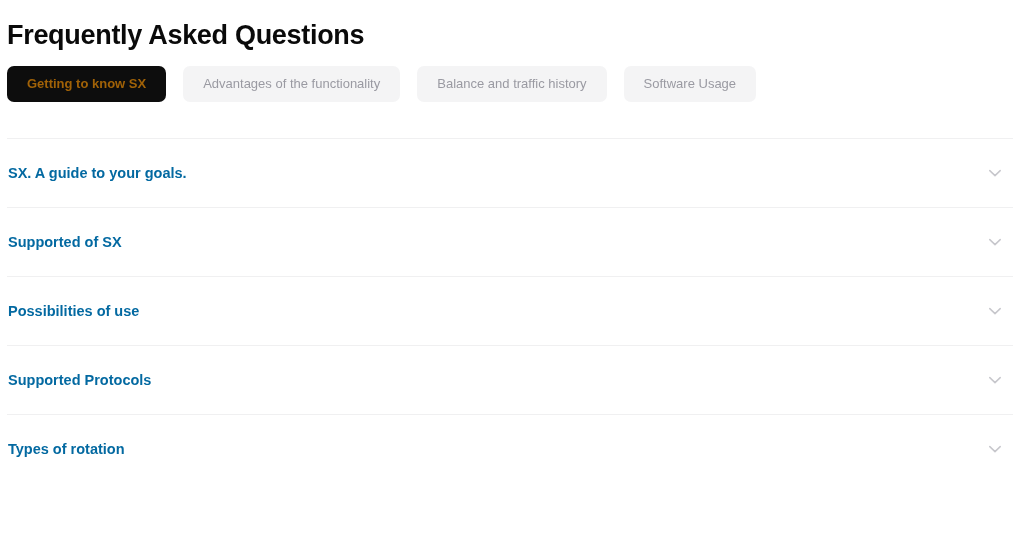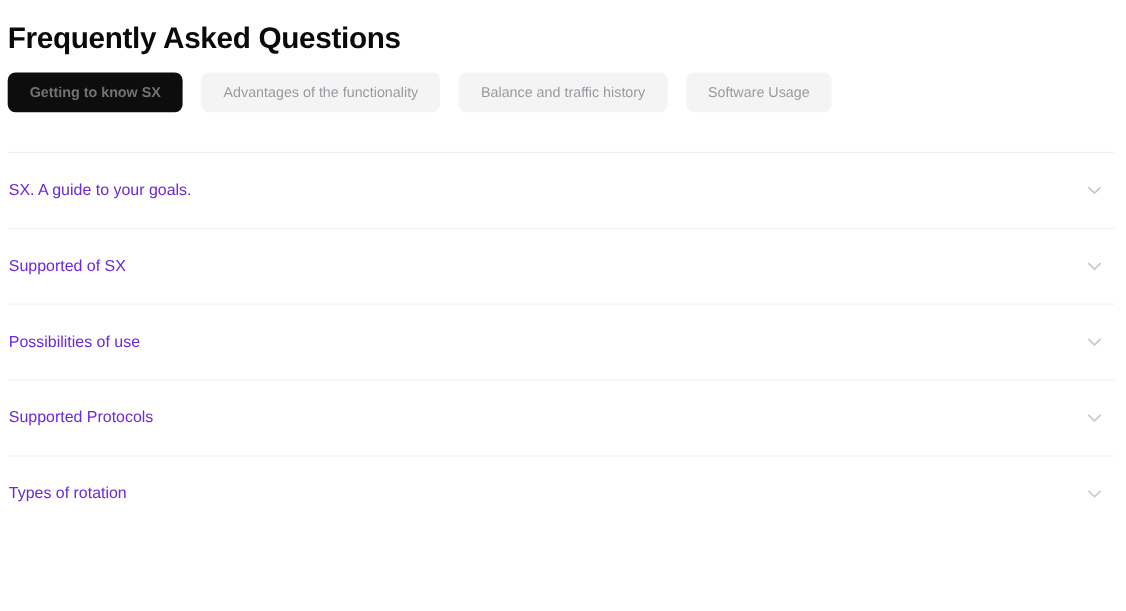--- a/index.html
+++ b/index.html
@@ -55,21 +55,21 @@
     font-size: 13px;
     line-height: 16px;
     white-space: nowrap;
     border: none;
     cursor: pointer;
     font-family: "Liberation Sans", sans-serif;
   }
 
   .tab.active {
     background: #0d0d0d;
-    color: #737373;
+    color: #a16207;
     font-weight: 700;
   }
 
   .tab.inactive {
     background: #f4f4f5;
     color: #9a9aa2;
     font-weight: 400;
   }
 
   
@@ -87,22 +87,22 @@
     display: flex;
     align-items: center;
     justify-content: space-between;
     cursor: pointer;
     background: #ffffff;
   }
 
   .acc-label {
     font-size: 14.5px;
     line-height: 20px;
-    color: #6d28d9;
-    font-weight: 400;
+    color: #0369a1;
+    font-weight: 700;
     padding-left: 1px;
     white-space: nowrap;
   }
 
   .chev {
     width: 24px;
     height: 24px;
     margin-right: 6px;
     display: flex;
     align-items: center;

